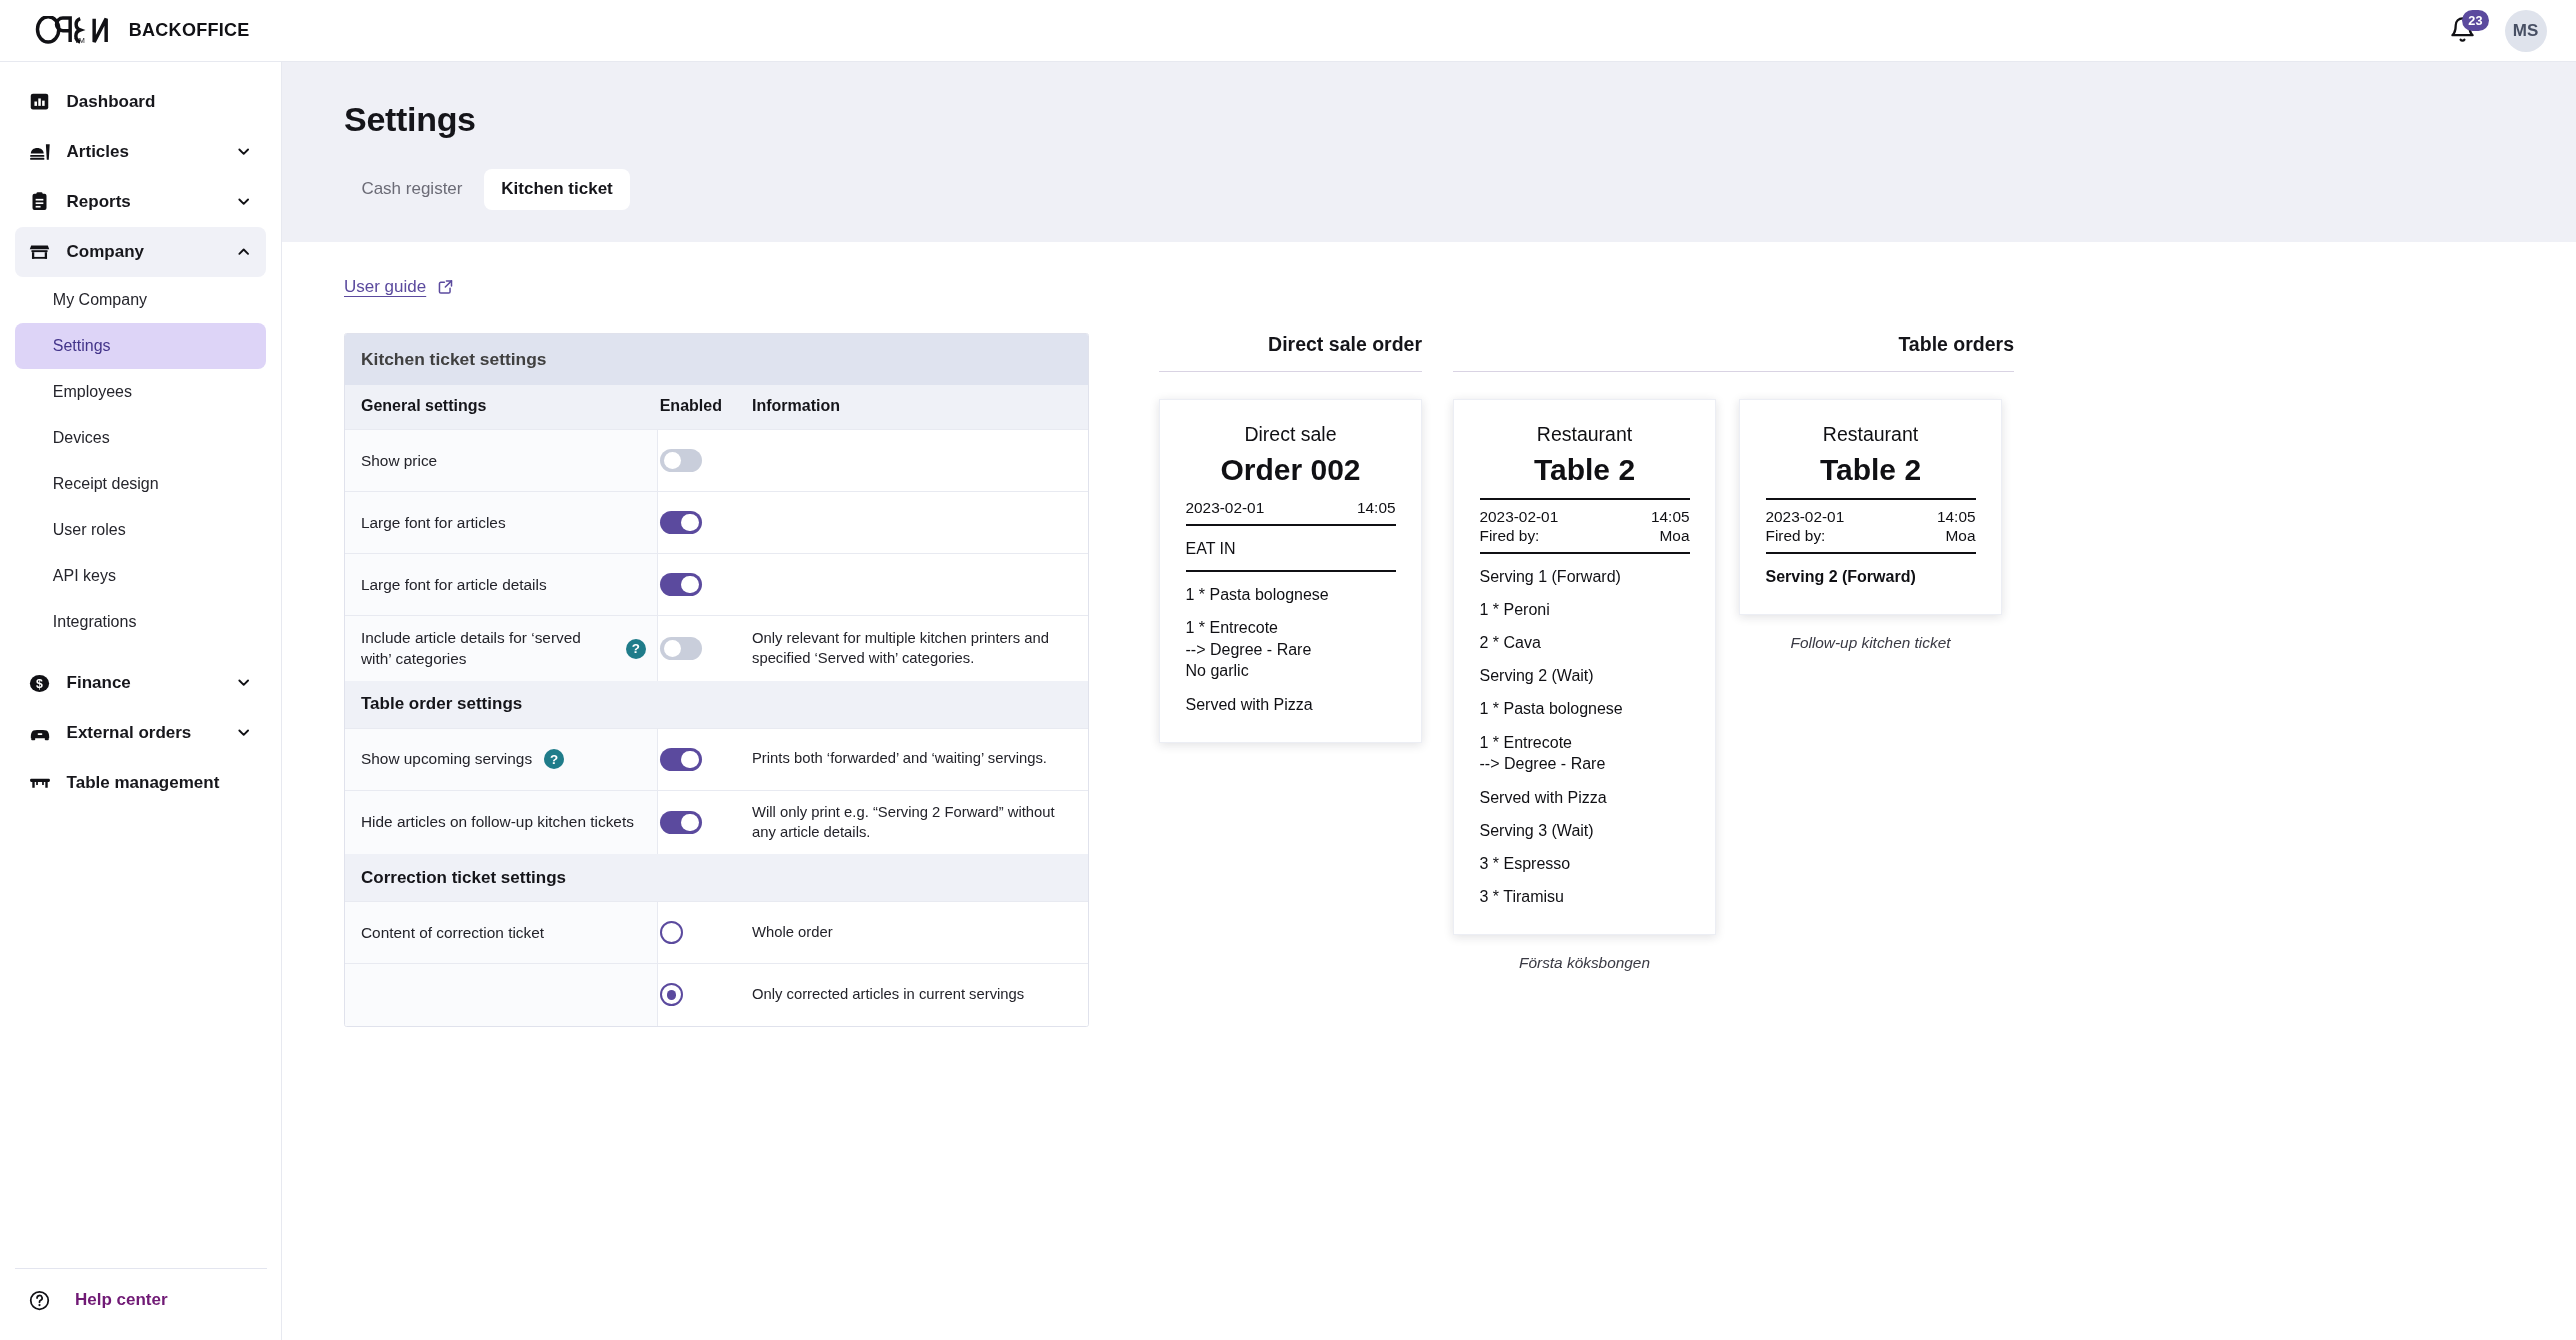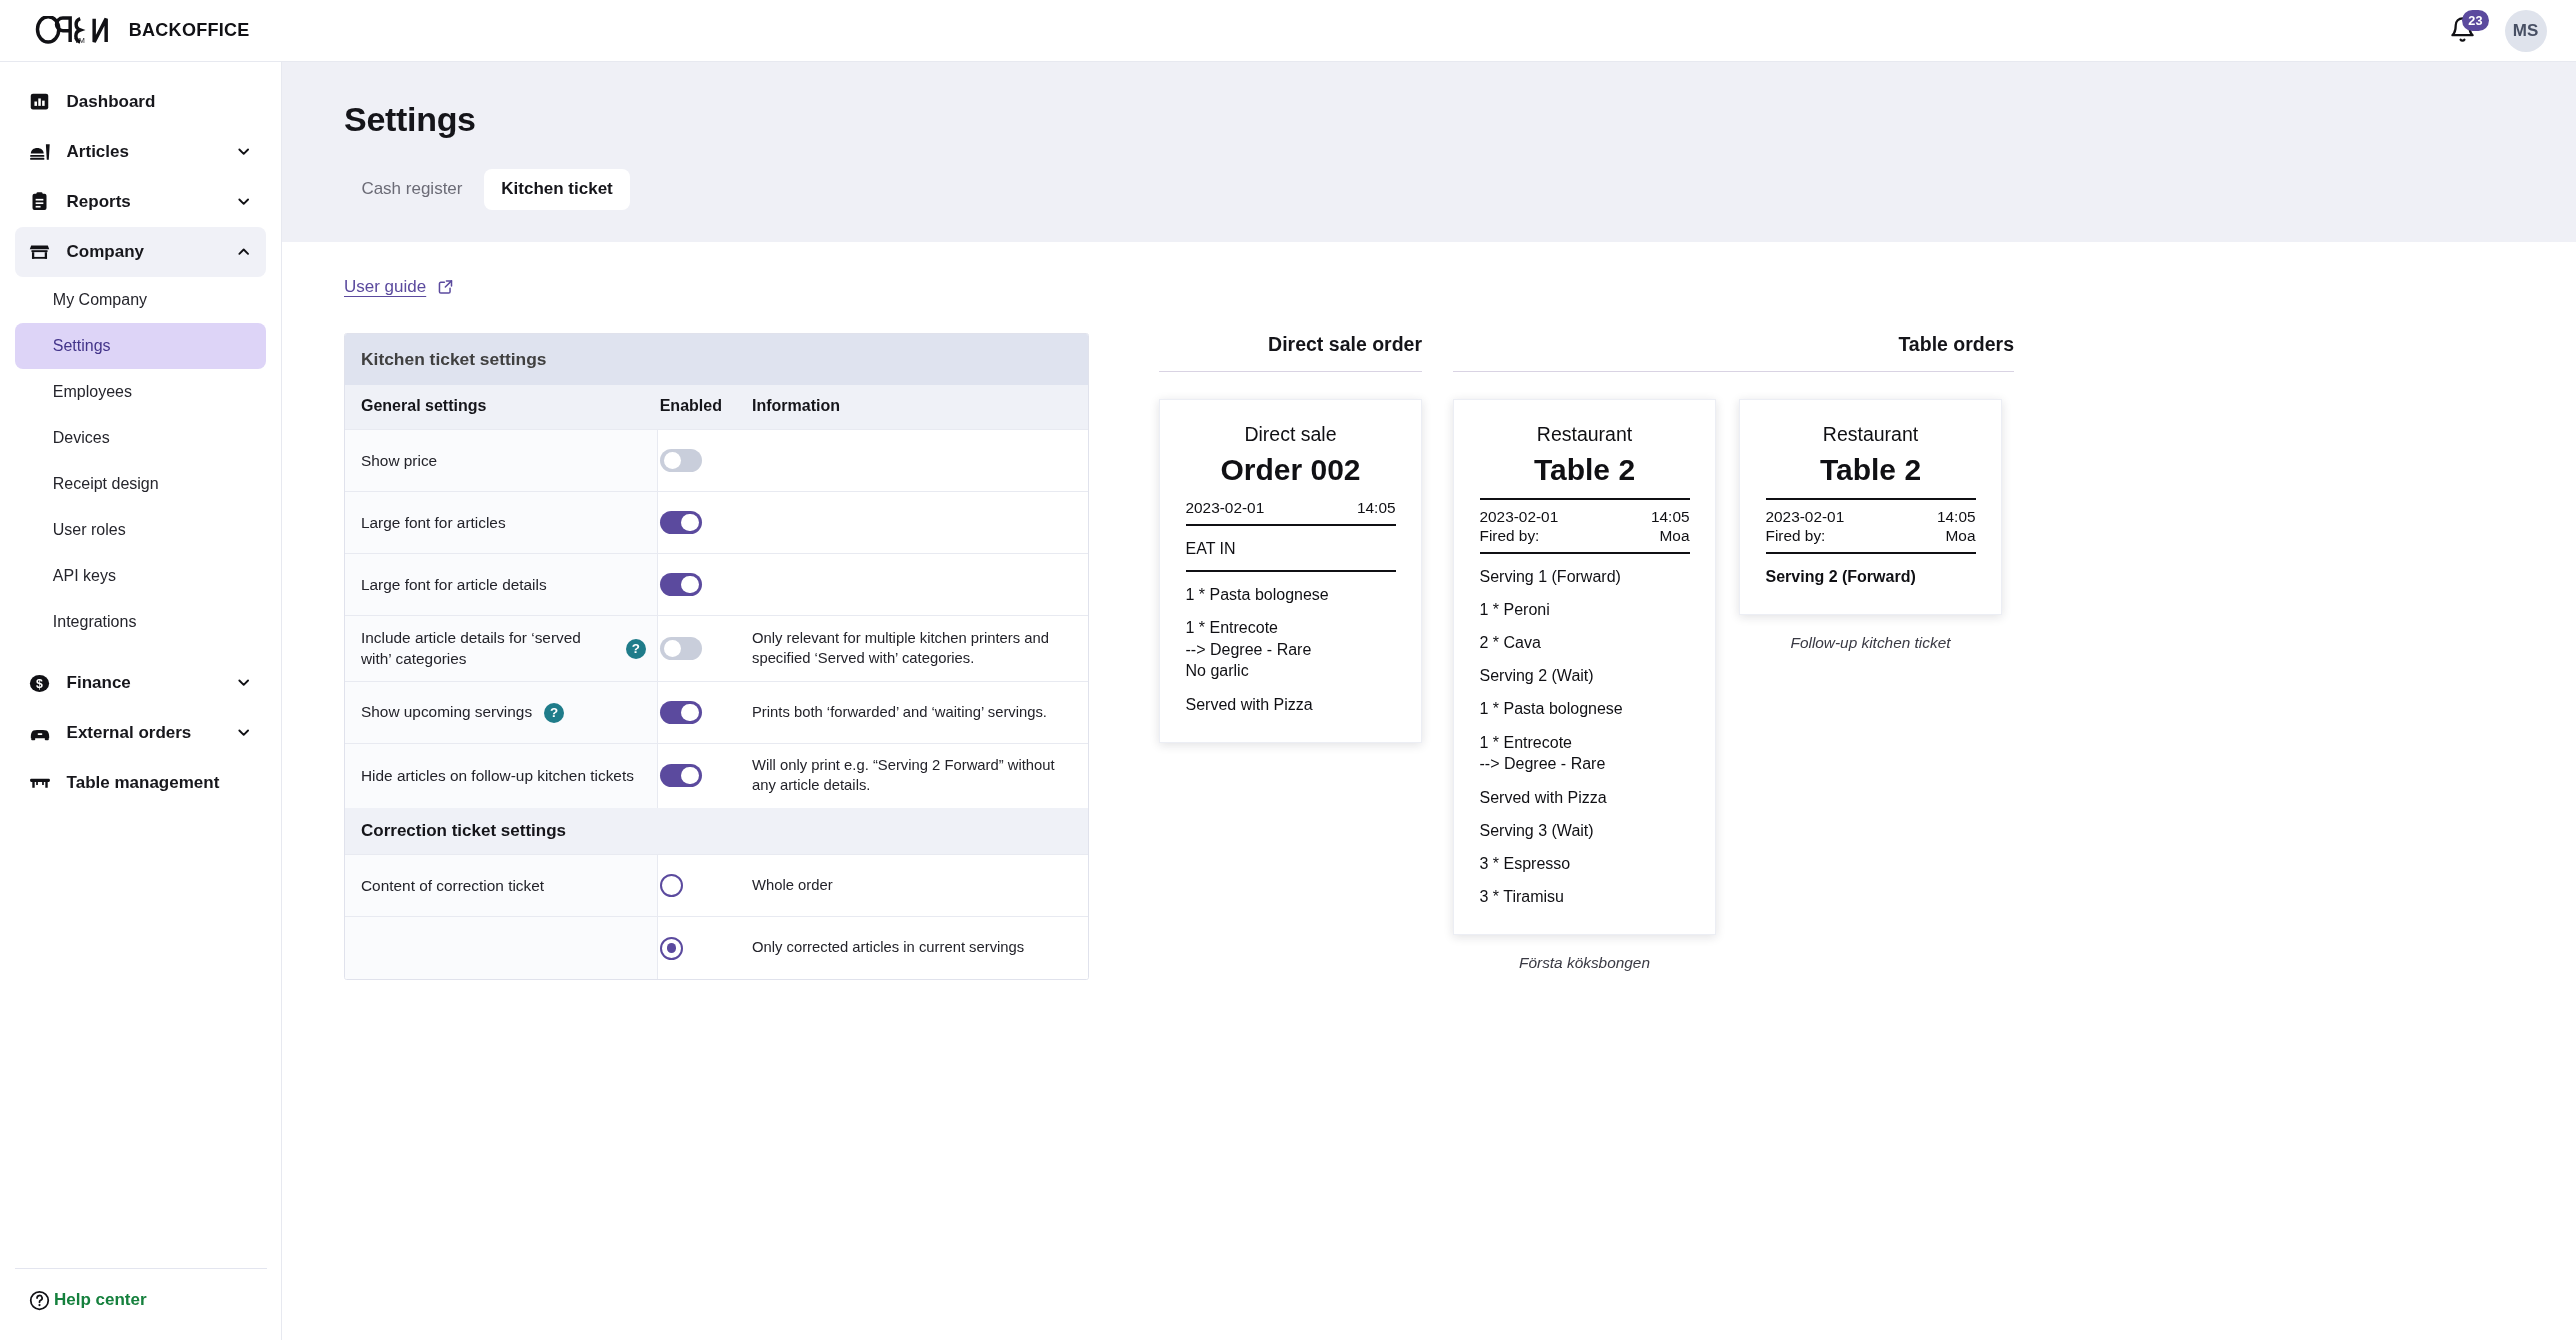--- a/index.html
+++ b/index.html
@@ -62,21 +62,21 @@
   }
   .subnav-item .sub-label { font-size: 16px; color: #25252c; font-weight: 400; }
   .subnav-item.selected { background: #ddd4f7; }
   .subnav-item.selected .sub-label { color: #43348a; }
 
   .sidebar-footer {
     position: absolute; left: 0; bottom: 0; width: 282px; padding: 0 0 29.5px 0;
   }
   .sidebar-footer .divider { height: 0.7px; background: #e3e5ef; margin: 0 14.8px 20px 14.8px; }
   .help-row { display: flex; align-items: center; padding: 0 14.8px 0 28px; cursor: pointer; }
-  .help-label { font-size: 17px; font-weight: 700; color: #15803d; margin-left: 3px; }
+  .help-label { font-size: 17px; font-weight: 700; color: #701a75; margin-left: 24px; }
 
   
   .main { position: absolute; left: 282px; top: 62px; width: 2294px; height: 1279px; background: #ffffff; }
   .page-head { background: #eff0f6; padding: 38px 0 0 62px; height: 180px; }
   .page-title { font-size: 34px; font-weight: 700; color: #15151a; letter-spacing: -0.3px; }
   .tabs { display: flex; align-items: center; gap: 4px; margin-top: 29.5px; }
   .tab {
     font-size: 17px; color: #6b6b76; padding: 10.7px 17.4px; border-radius: 8px; cursor: pointer;
     white-space: nowrap;
   }
@@ -434,20 +434,23 @@
                 </div>
               </td>
               <td class="ctl">
                   <div class="toggle off">
                     <span class="knob"></span>
                   </div>
                 </td>
               <td class="info"><span class="info-txt">Only relevant for multiple kitchen printers and specified ‘Served with’ categories.</span></td>
             </tr>
 
+            <tr class="grp-row">
+              <td colspan="3"><span class="grp-title">Table order settings</span></td>
+            </tr>
             <tr class="d-row">
               <td class="lbl">
                 <div class="lbl-inner">
                   <span class="lbl-txt">Show upcoming servings</span>
                   <span class="qmark">?</span>
                 </div>
               </td>
               <td class="ctl">
                   <div class="toggle on">
                     <span class="knob"></span>

